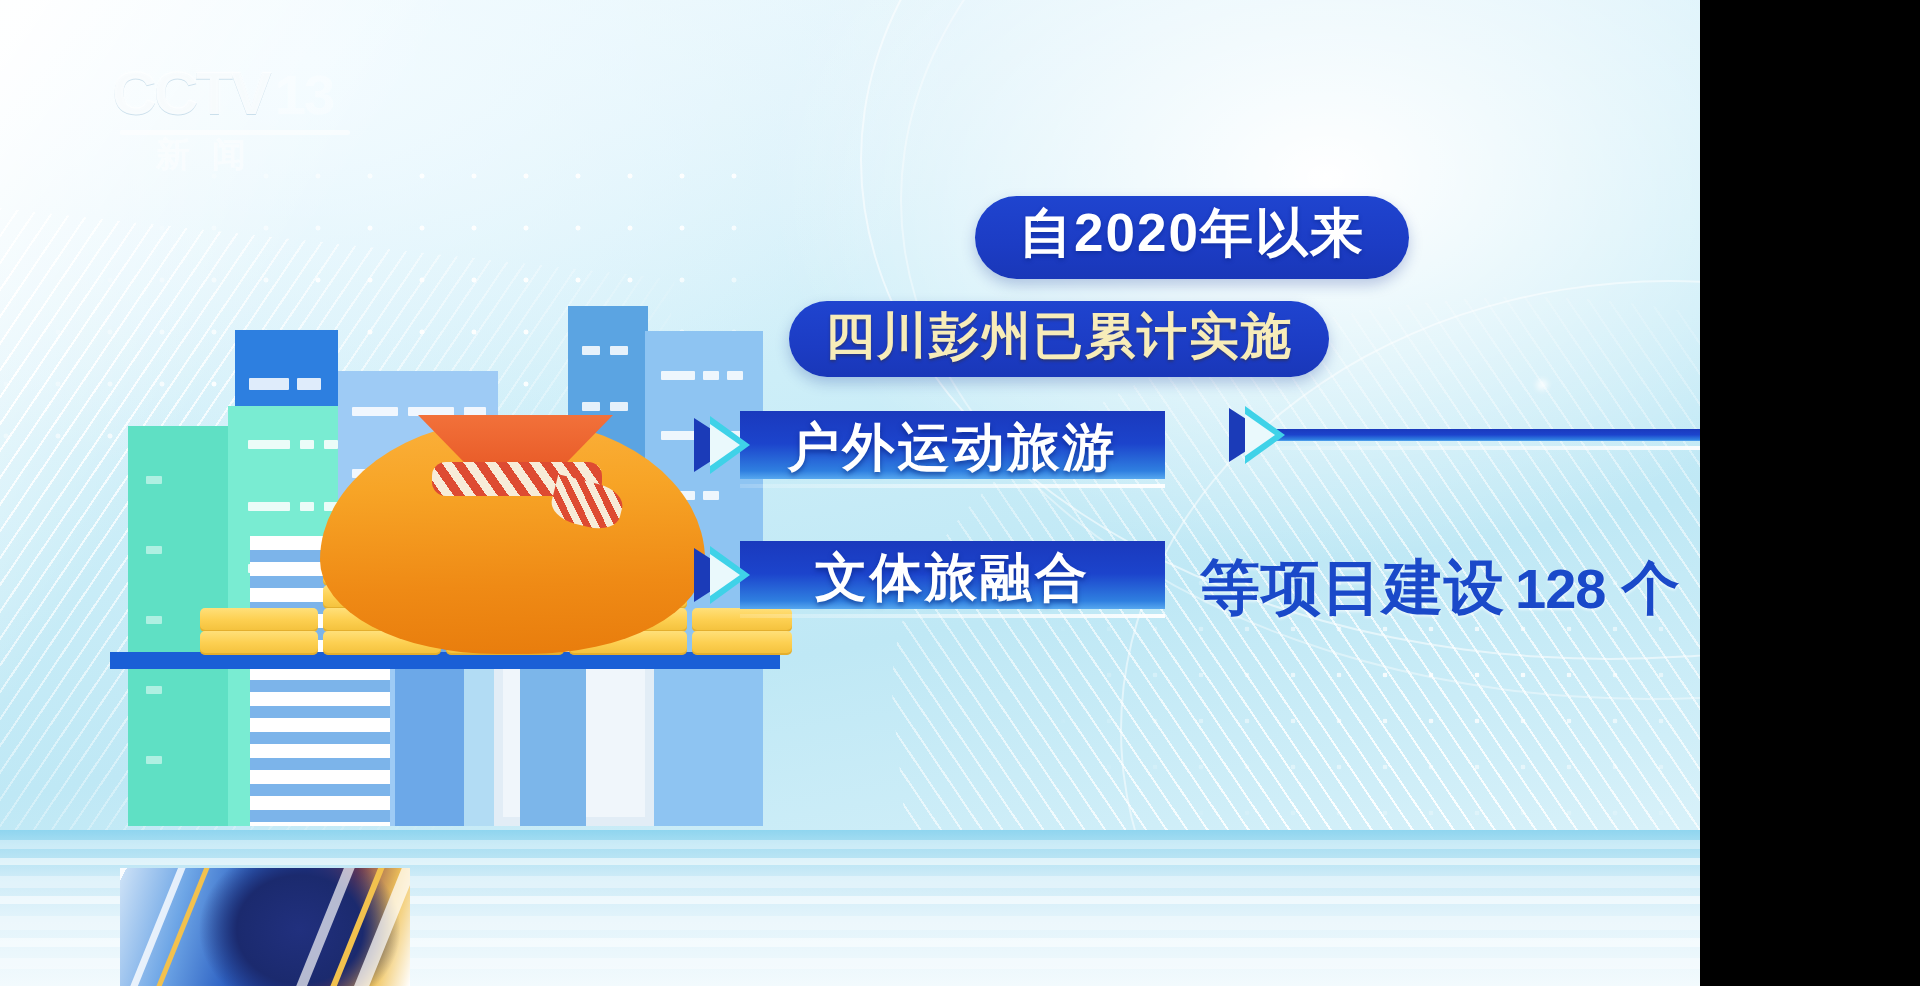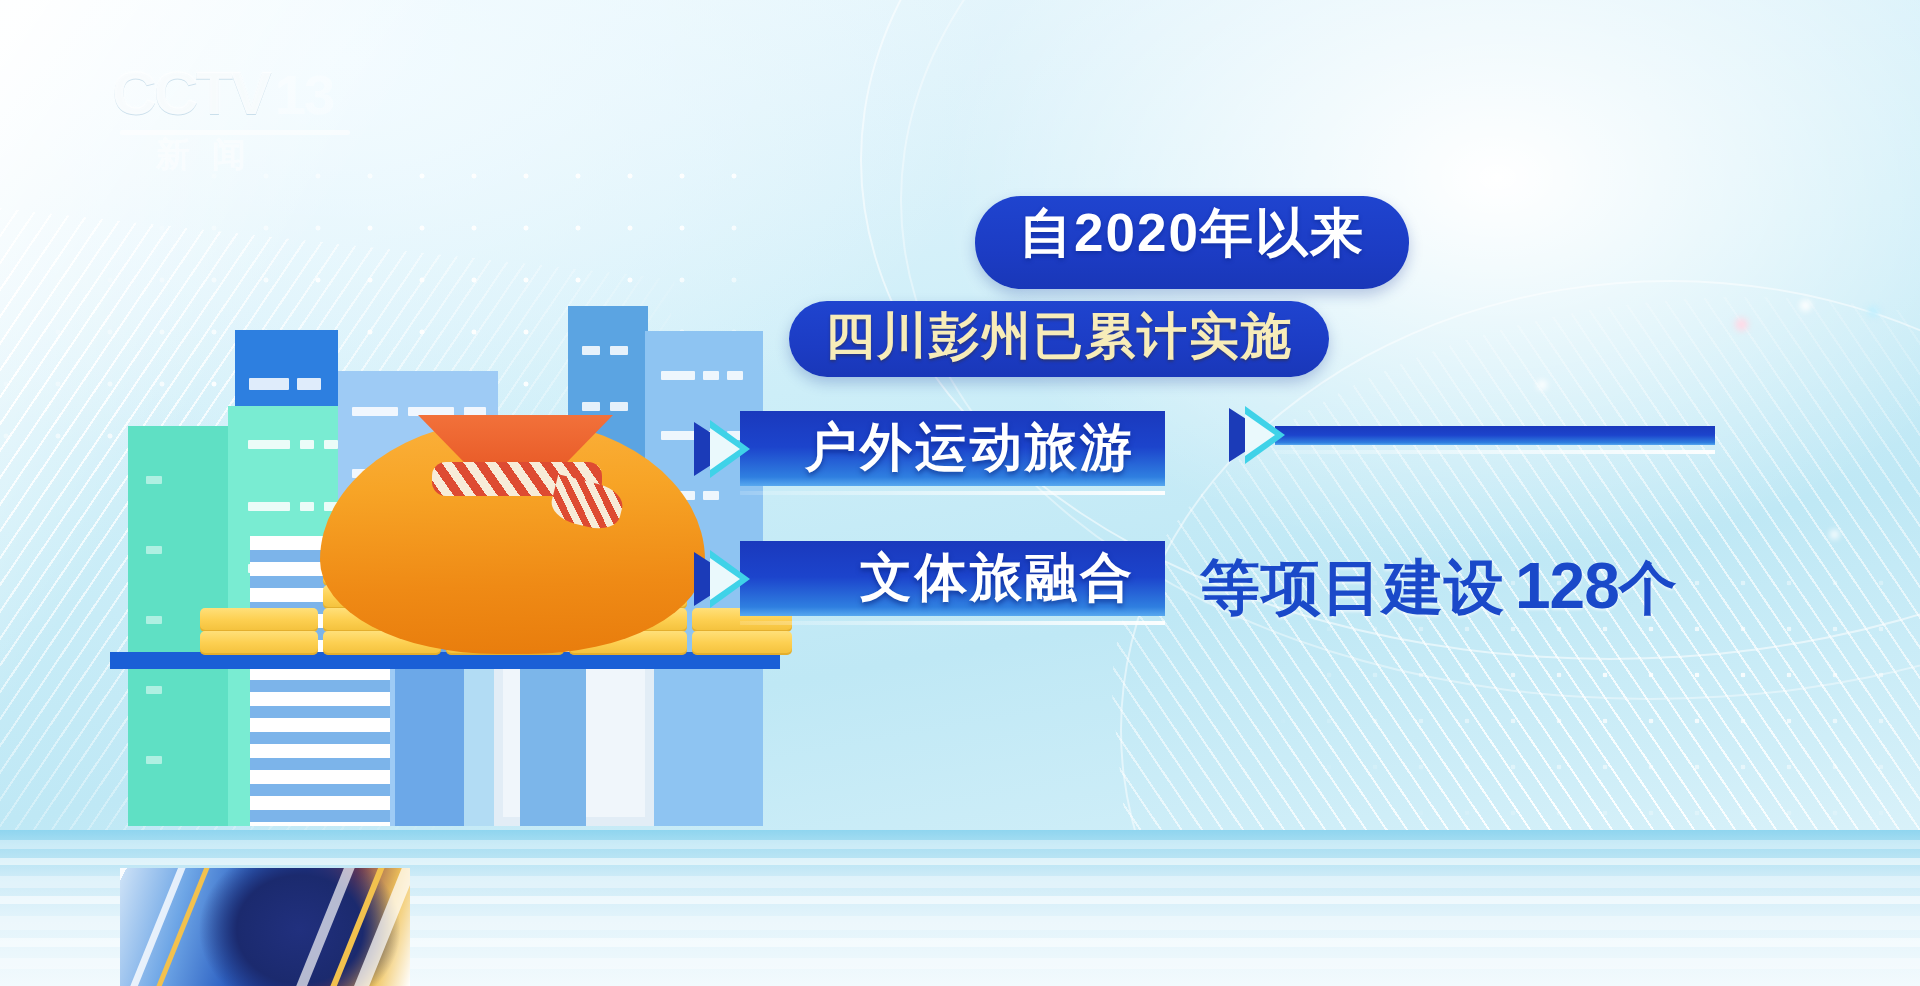--- a/index.html
+++ b/index.html
@@ -1,18 +1,18 @@
 <!DOCTYPE html>
 <html><head>
 <meta charset="utf-8">
 <style>
   html,body{margin:0;padding:0;background:#000;}
   *{box-sizing:border-box;}
   .stage{
-    position:relative;width:1920px;height:986px;overflow:hidden;
+    position:relative;width:1700px;height:986px;overflow:hidden;
     font-family:"Liberation Sans","DejaVu Sans",sans-serif;
     background:
       radial-gradient(ellipse 900px 620px at 78% 18%, #ffffff 0%, rgba(255,255,255,0) 62%),
       radial-gradient(ellipse 1100px 700px at 18% 6%, #f2fbff 0%, rgba(242,251,255,0) 60%),
       linear-gradient(170deg,#eef9fd 0%,#dff3fb 18%,#cdeef8 40%,#bfe8f5 62%,#cfeef8 80%,#e6f6fb 100%);
   }
 
   
   .bg-layer{position:absolute;inset:0;pointer-events:none;}
 
@@ -79,21 +79,21 @@
 
   .coinstack{position:absolute;bottom:172px;}
   .coin{width:100%;height:24px;border-radius:5px;
         background:linear-gradient(180deg,#ffe07a 0%,#fdd052 48%,#f3c03a 100%);
         box-shadow:inset 0 -2px 0 rgba(198,140,20,.35);margin-bottom:-1px;}
 
   
   .gfx{position:absolute;left:690px;top:196px;width:1200px;}
 
   .pill{
-    display:inline-block;border-radius:46px;padding:10px 44px 30px;
+    display:inline-block;border-radius:46px;padding:10px 44px 20px;
     background:linear-gradient(180deg,#1f44cf 0%,#1c3cc4 60%,#1937b8 100%);
     box-shadow:0 6px 14px rgba(20,50,150,.25);
   }
   .pill-t1{font-size:53px;font-weight:700;color:#ffffff;letter-spacing:2px;line-height:1;
            text-shadow:0 2px 4px rgba(0,30,120,.45);}
   .pill-t2{font-size:50px;font-weight:700;color:#f7ecb9;letter-spacing:2px;line-height:1;
            text-shadow:0 2px 3px rgba(60,40,0,.35);}
 
   .row-l1{position:absolute;left:285px;top:0;}
   .row-l2{position:absolute;left:99px;top:105px;}
@@ -104,30 +104,30 @@
       border-top:27px solid transparent;border-bottom:27px solid transparent;border-left:42px solid #1b3bb8;}
   .arrow .chev{position:absolute;left:20px;top:2px;width:0;height:0;
       border-top:29px solid transparent;border-bottom:29px solid transparent;border-left:40px solid #3fd2e8;
       filter:drop-shadow(-7px 0 0 rgba(255,255,255,0));}
   .arrow .chev::after{content:"";position:absolute;left:-40px;top:-21px;width:0;height:0;
       border-top:21px solid transparent;border-bottom:21px solid transparent;border-left:30px solid #eaf9fc;}
 
   .bar{
     position:relative;z-index:2;
     background:linear-gradient(180deg,#1a39bd 0%,#1c44cc 48%,#2f7fe0 88%,#57a8ef 100%);
-    padding:8px 30px 11px;min-width:400px;text-align:right;
+    padding:8px 30px 4px;min-width:400px;text-align:center;
   }
   .bar-label{font-size:52px;font-weight:700;color:#fff;letter-spacing:3px;line-height:1.08;
              text-shadow:0 3px 5px rgba(0,25,110,.5);}
   .barline{position:absolute;left:0;bottom:-9px;height:4px;
            background:linear-gradient(90deg,rgba(255,255,255,.15),rgba(255,255,255,.95));}
 
   .tail{position:absolute;font-size:60px;font-weight:700;color:#1a49c9;letter-spacing:1px;
         text-shadow:0 2px 3px rgba(255,255,255,.6);white-space:nowrap;display:flex;align-items:baseline;}
-  .bignum{font-size:64px;font-weight:700;color:#1a49c9;letter-spacing:-1px;margin:0 0 0 10px;line-height:1;}
+  .bignum{font-size:56px;font-weight:700;color:#1a49c9;letter-spacing:-1px;margin:0 16px 0 10px;line-height:1;}
   .tail-unit{font-size:58px;}
 
   
   .logo{position:absolute;left:112px;top:62px;width:270px;height:110px;opacity:.62;}
   .logo-main{font-size:62px;font-weight:700;color:rgba(255,255,255,.92);letter-spacing:-3px;
              text-shadow:0 1px 0 rgba(120,170,200,.55), 0 0 2px rgba(255,255,255,.9);line-height:1;}
   .logo-13{font-size:56px;font-weight:700;color:rgba(255,255,255,.55);letter-spacing:-2px;}
   .logo-underline{width:230px;height:5px;background:rgba(255,255,255,.85);border-radius:3px;margin:3px 0 2px 8px;}
   .logo-sub{font-size:34px;font-weight:700;color:rgba(255,255,255,.75);letter-spacing:22px;margin-left:44px;line-height:1;}
 

